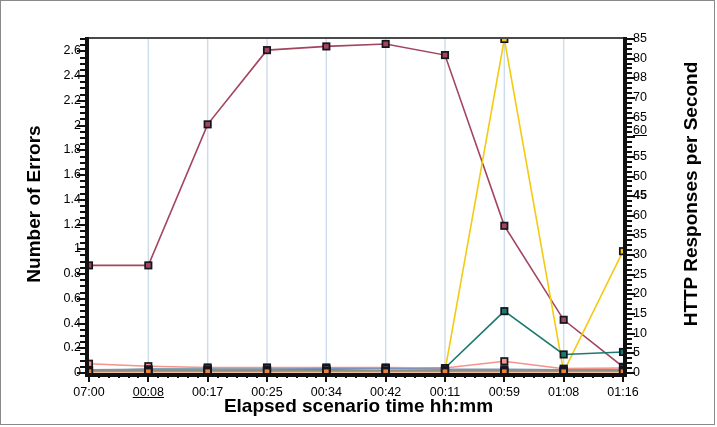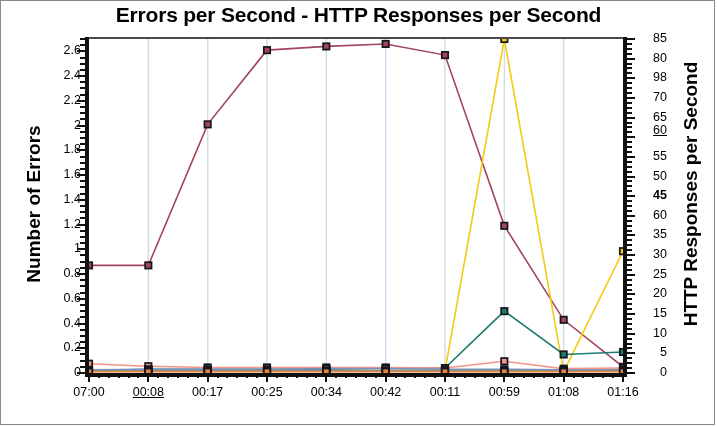--- a/index.html
+++ b/index.html
@@ -53,45 +53,45 @@
   #axis-right{left:622px;top:36px; width:4px;  height:340px;}
   #axis-bottom{left:84px;top:372px;width:542px;height:4px;}
   #axis-top{left:88px;top:36px;width:534px;height:2px;background:#4a4a4a;}
   
   .ytick-left-label{
     position:absolute;right:0;width:36px;text-align:right;
     font-size:12.5px;color:#000;line-height:10px;
   }
   #ylabels-left{position:absolute;left:40px;top:0;width:40px;height:427px;}
   .ytick-right-label{
-    position:absolute;left:0;width:34px;text-align:right;
+    position:absolute;left:0;width:34px;text-align:left;
     font-size:12.5px;color:#000;line-height:10px;
   }
   #ylabels-right{position:absolute;left:632px;top:0;width:40px;height:427px;}
   .tick-mark{position:absolute;background:#111;}
   .tick-major-l{left:76px;width:8px;height:2px;}
   .tick-minor-l{left:79px;width:5px;height:2px;}
   .tick-major-r{left:626px;width:8px;height:2px;}
   .tick-minor-r{left:626px;width:5px;height:2px;}
   .xtick-major{top:372px;width:2px;height:9px;background:#111;}
   .xtick-minor{top:372px;width:2px;height:5px;background:#111;}
   .xtick-label{
     position:absolute;top:384px;width:50px;text-align:center;
     font-size:12.5px;color:#000;
   }
 </style>
 </head>
 <body>
 
 <div id="frame">
 
-  <div id="chart-title">Errors per Second - HTTP Responses per Second</div>
 
   <div id="ylabel-left">Number of Errors</div>
   <div id="ylabel-right">HTTP Responses per Second</div>
+  <div id="xlabel">Elapsed scenario time hh:mm</div>
 
   <div id="ylabels-left">
       <div class="ytick-left-label" style="top: 366px;">0</div>
       <div class="ytick-left-label" style="top: 341.259px;">0.2</div>
       <div class="ytick-left-label" style="top: 316.519px;">0.4</div>
       <div class="ytick-left-label" style="top: 291.778px;">0.6</div>
       <div class="ytick-left-label" style="top: 267.037px;">0.8</div>
       <div class="ytick-left-label" style="top: 242.296px;">1</div>
       <div class="ytick-left-label" style="top: 217.556px;">1.2</div>
       <div class="ytick-left-label" style="top: 192.815px;">1.4</div>

